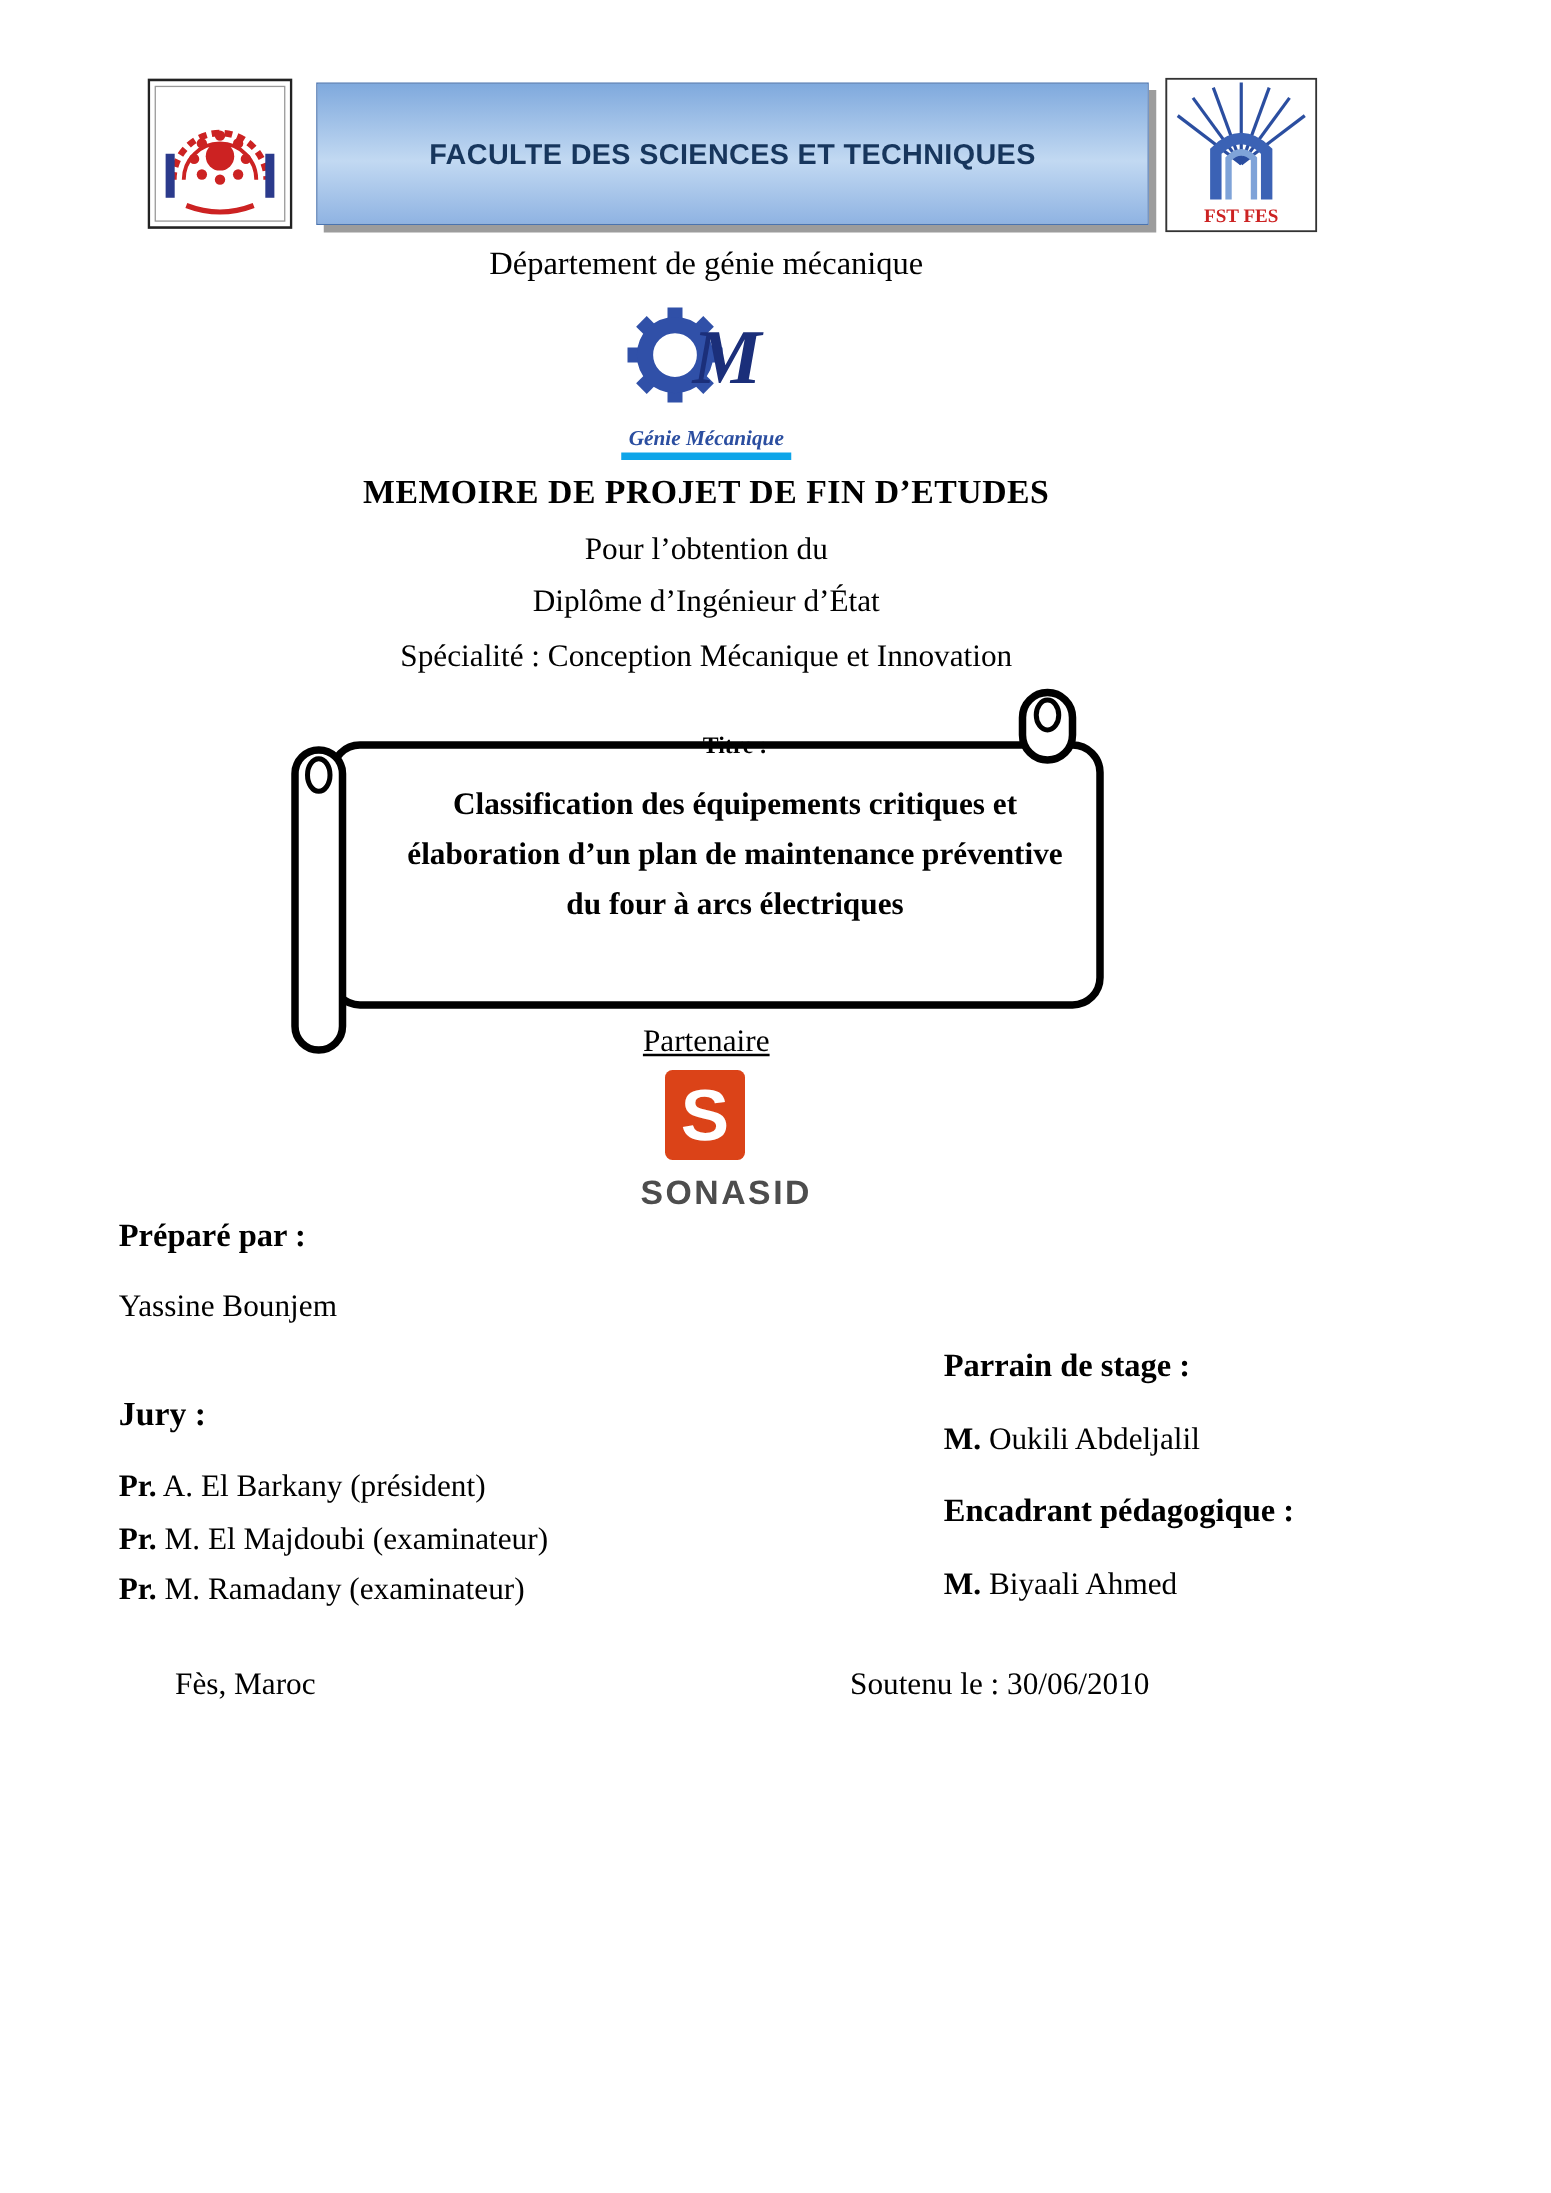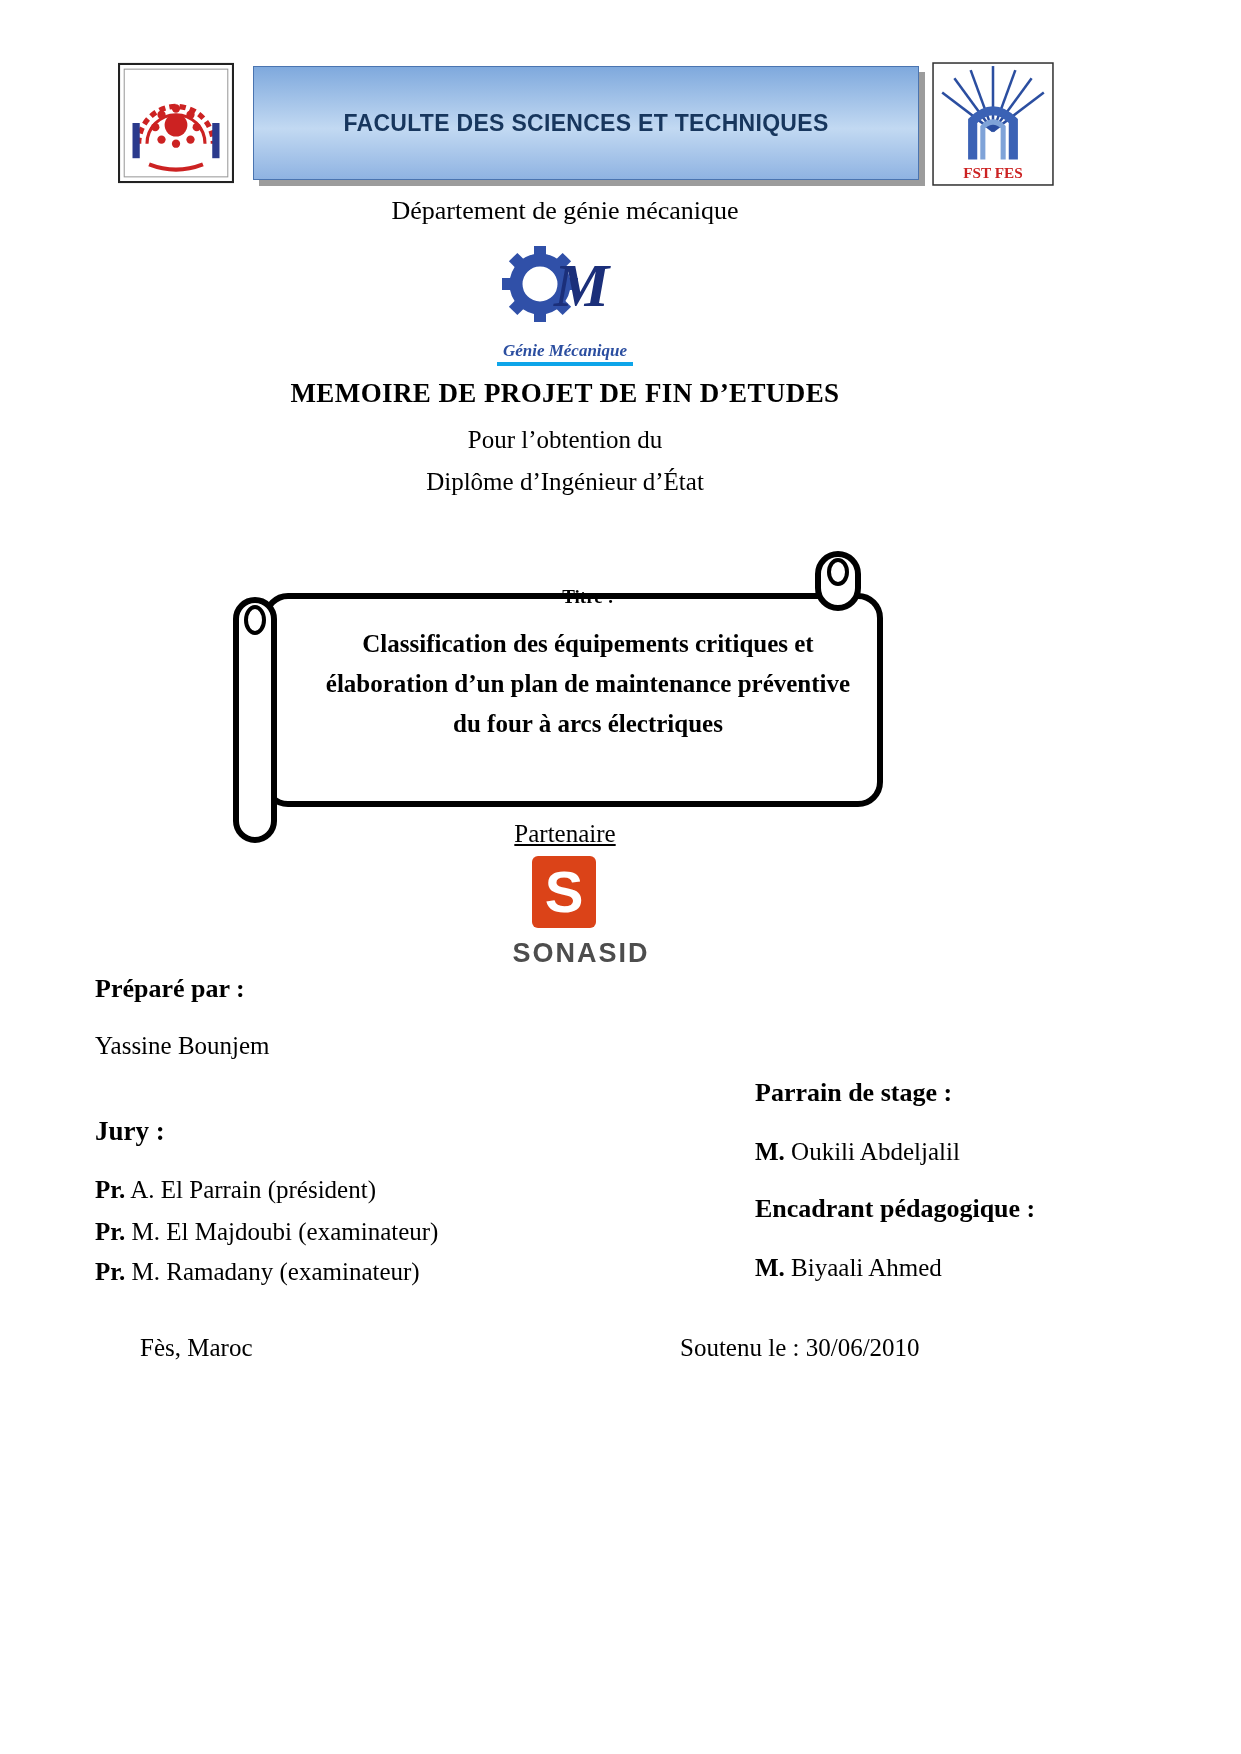--- a/index.html
+++ b/index.html
@@ -17,21 +17,21 @@
           font-family:"Liberation Sans",sans-serif;font-weight:bold;color:#17365d;}
   .banner .l1{font-size:24px;letter-spacing:.3px;}
   .banner .l2{font-size:23px;letter-spacing:.3px;}
 
   
   .center-col{position:absolute;left:0;top:0;width:1130px;height:100%;}
   .center-col > div{position:absolute;left:0;width:100%;text-align:center;}
   .department{top:196px;font-size:26px;}
   .gm{top:242px;}
   .gm-label{display:inline-block;margin-top:-6px;font-size:17px;font-style:italic;font-weight:bold;
-            color:#2b4ea0;border-bottom:4px solid #0ea5e9;padding:0 6px 1px;text-align:center;}
+            color:#2b4ea0;border-bottom:6px solid #0ea5e9;padding:0 6px 1px;text-align:center;}
   .memoire{top:378px;font-size:27px;font-weight:bold;letter-spacing:.4px;}
   .obtention{top:426px;font-size:25px;}
   .diploma{top:468px;font-size:25px;}
   .specialty{top:512px;font-size:25px;}
   .partner-label{top:820px;font-size:25px;text-decoration:underline;}
   .sonasid{top:854px;}
   .sonasid-word{font-family:"Liberation Sans",sans-serif;font-weight:bold;font-size:27px;
                 color:#4d4d4d;letter-spacing:2px;margin-top:2px;padding-left:32px;}
 
   
@@ -126,20 +126,21 @@
         <circle cx="50" cy="42" r="24" fill="none" stroke="#3050a8" stroke-width="13"></circle>
         <text x="64" y="64" font-size="62" font-style="italic" font-weight="bold" fill="#1b2f7a" font-family="'Liberation Serif',serif">M</text>
       </svg>
       <br>
       <span class="gm-label">Génie Mécanique</span>
     </div>
 
     <div class="memoire">MEMOIRE DE PROJET DE FIN D’ETUDES</div>
     <div class="obtention">Pour l’obtention du</div>
     <div class="diploma">Diplôme d’Ingénieur d’État</div>
+    <div class="specialty">Spécialité : Conception Mécanique et Innovation</div>
 
     <div class="partner-label">Partenaire</div>
 
     <div class="sonasid">
       <svg width="70" height="78" viewBox="0 0 70 78">
         <rect x="2" y="2" width="64" height="72" rx="6" fill="#db4318"></rect>
         <text x="34" y="58" text-anchor="middle" font-size="58" font-weight="bold" fill="#ffffff" font-family="'Liberation Sans',sans-serif">S</text>
       </svg>
       <div class="sonasid-word">SONASID</div>
     </div>
@@ -169,21 +170,21 @@
   <div class="line parrain-label">Parrain de stage :</div>
   <div class="line parrain-name">
     <span class="b">M.</span>
     <span>Oukili Abdeljalil</span>
   </div>
 
   <div class="line jury-label">Jury :</div>
 
   <div class="line jury1">
     <span class="b">Pr.</span>
-    <span>A. El Parrain (président)</span>
+    <span>A. El Barkany (président)</span>
   </div>
   <div class="line jury2">
     <span class="b">Pr.</span>
     <span>M. El Majdoubi (examinateur)</span>
   </div>
   <div class="line jury3">
     <span class="b">Pr.</span>
     <span>M. Ramadany (examinateur)</span>
   </div>
 

